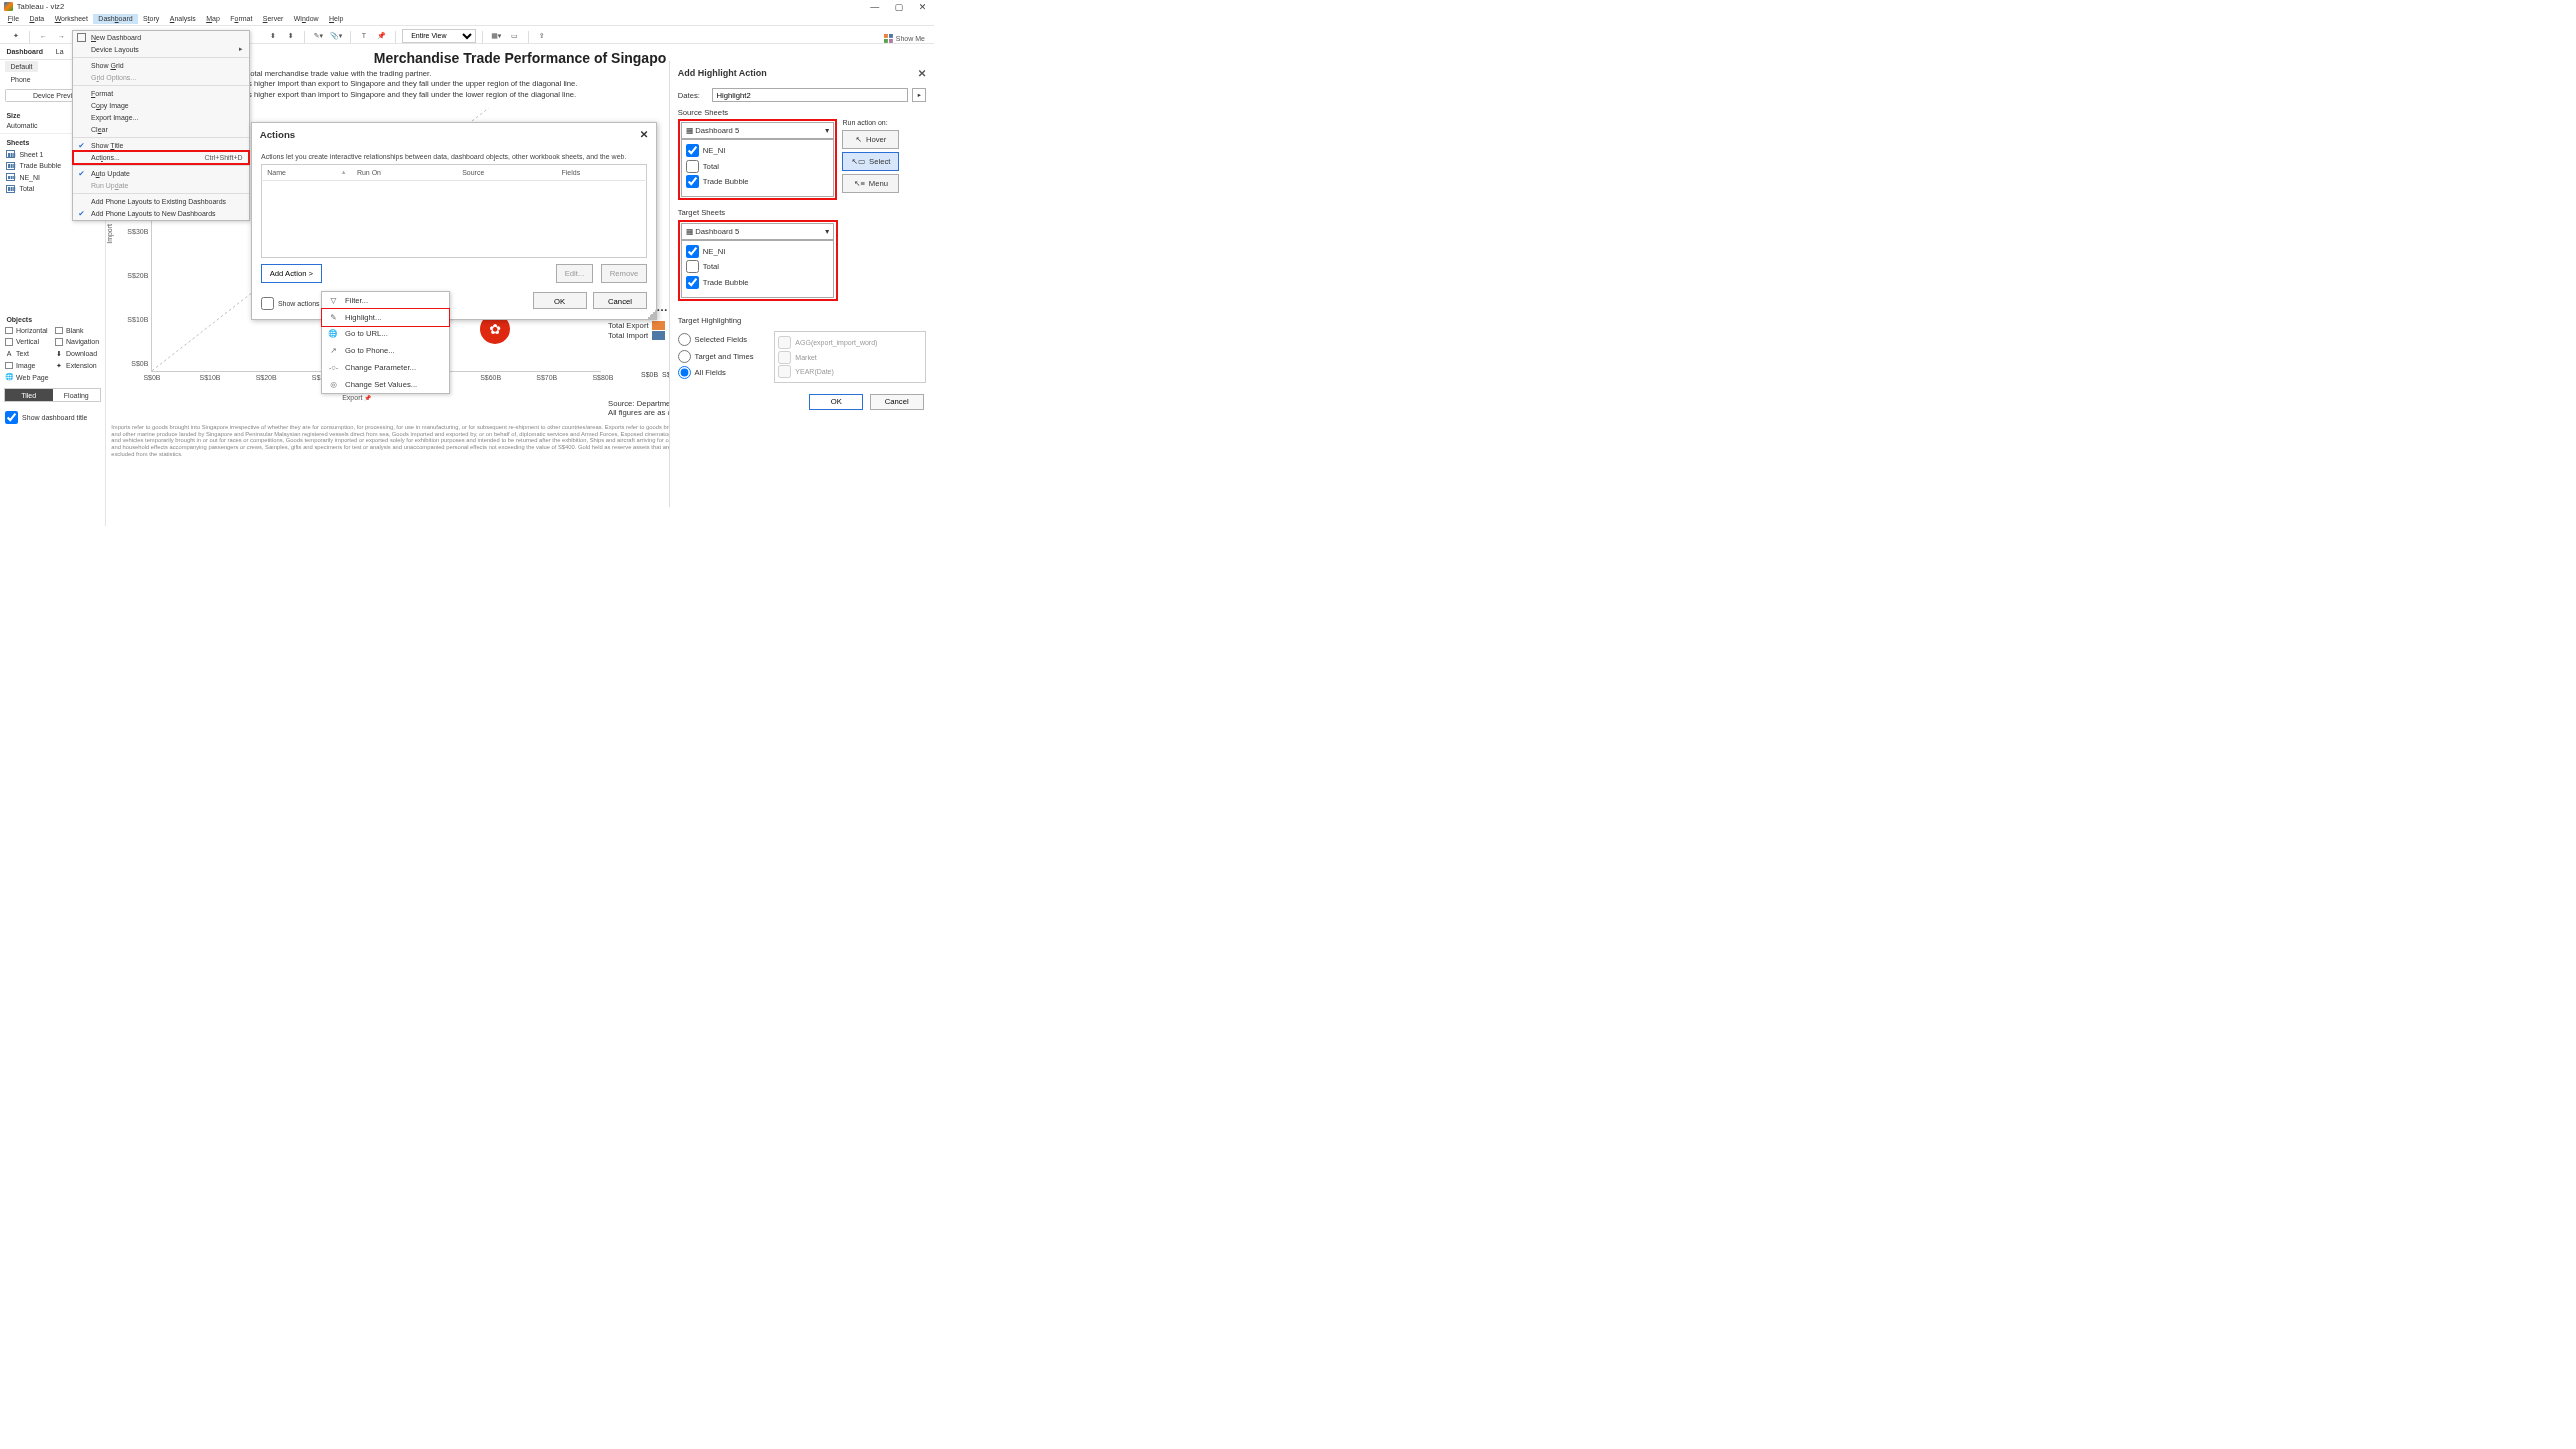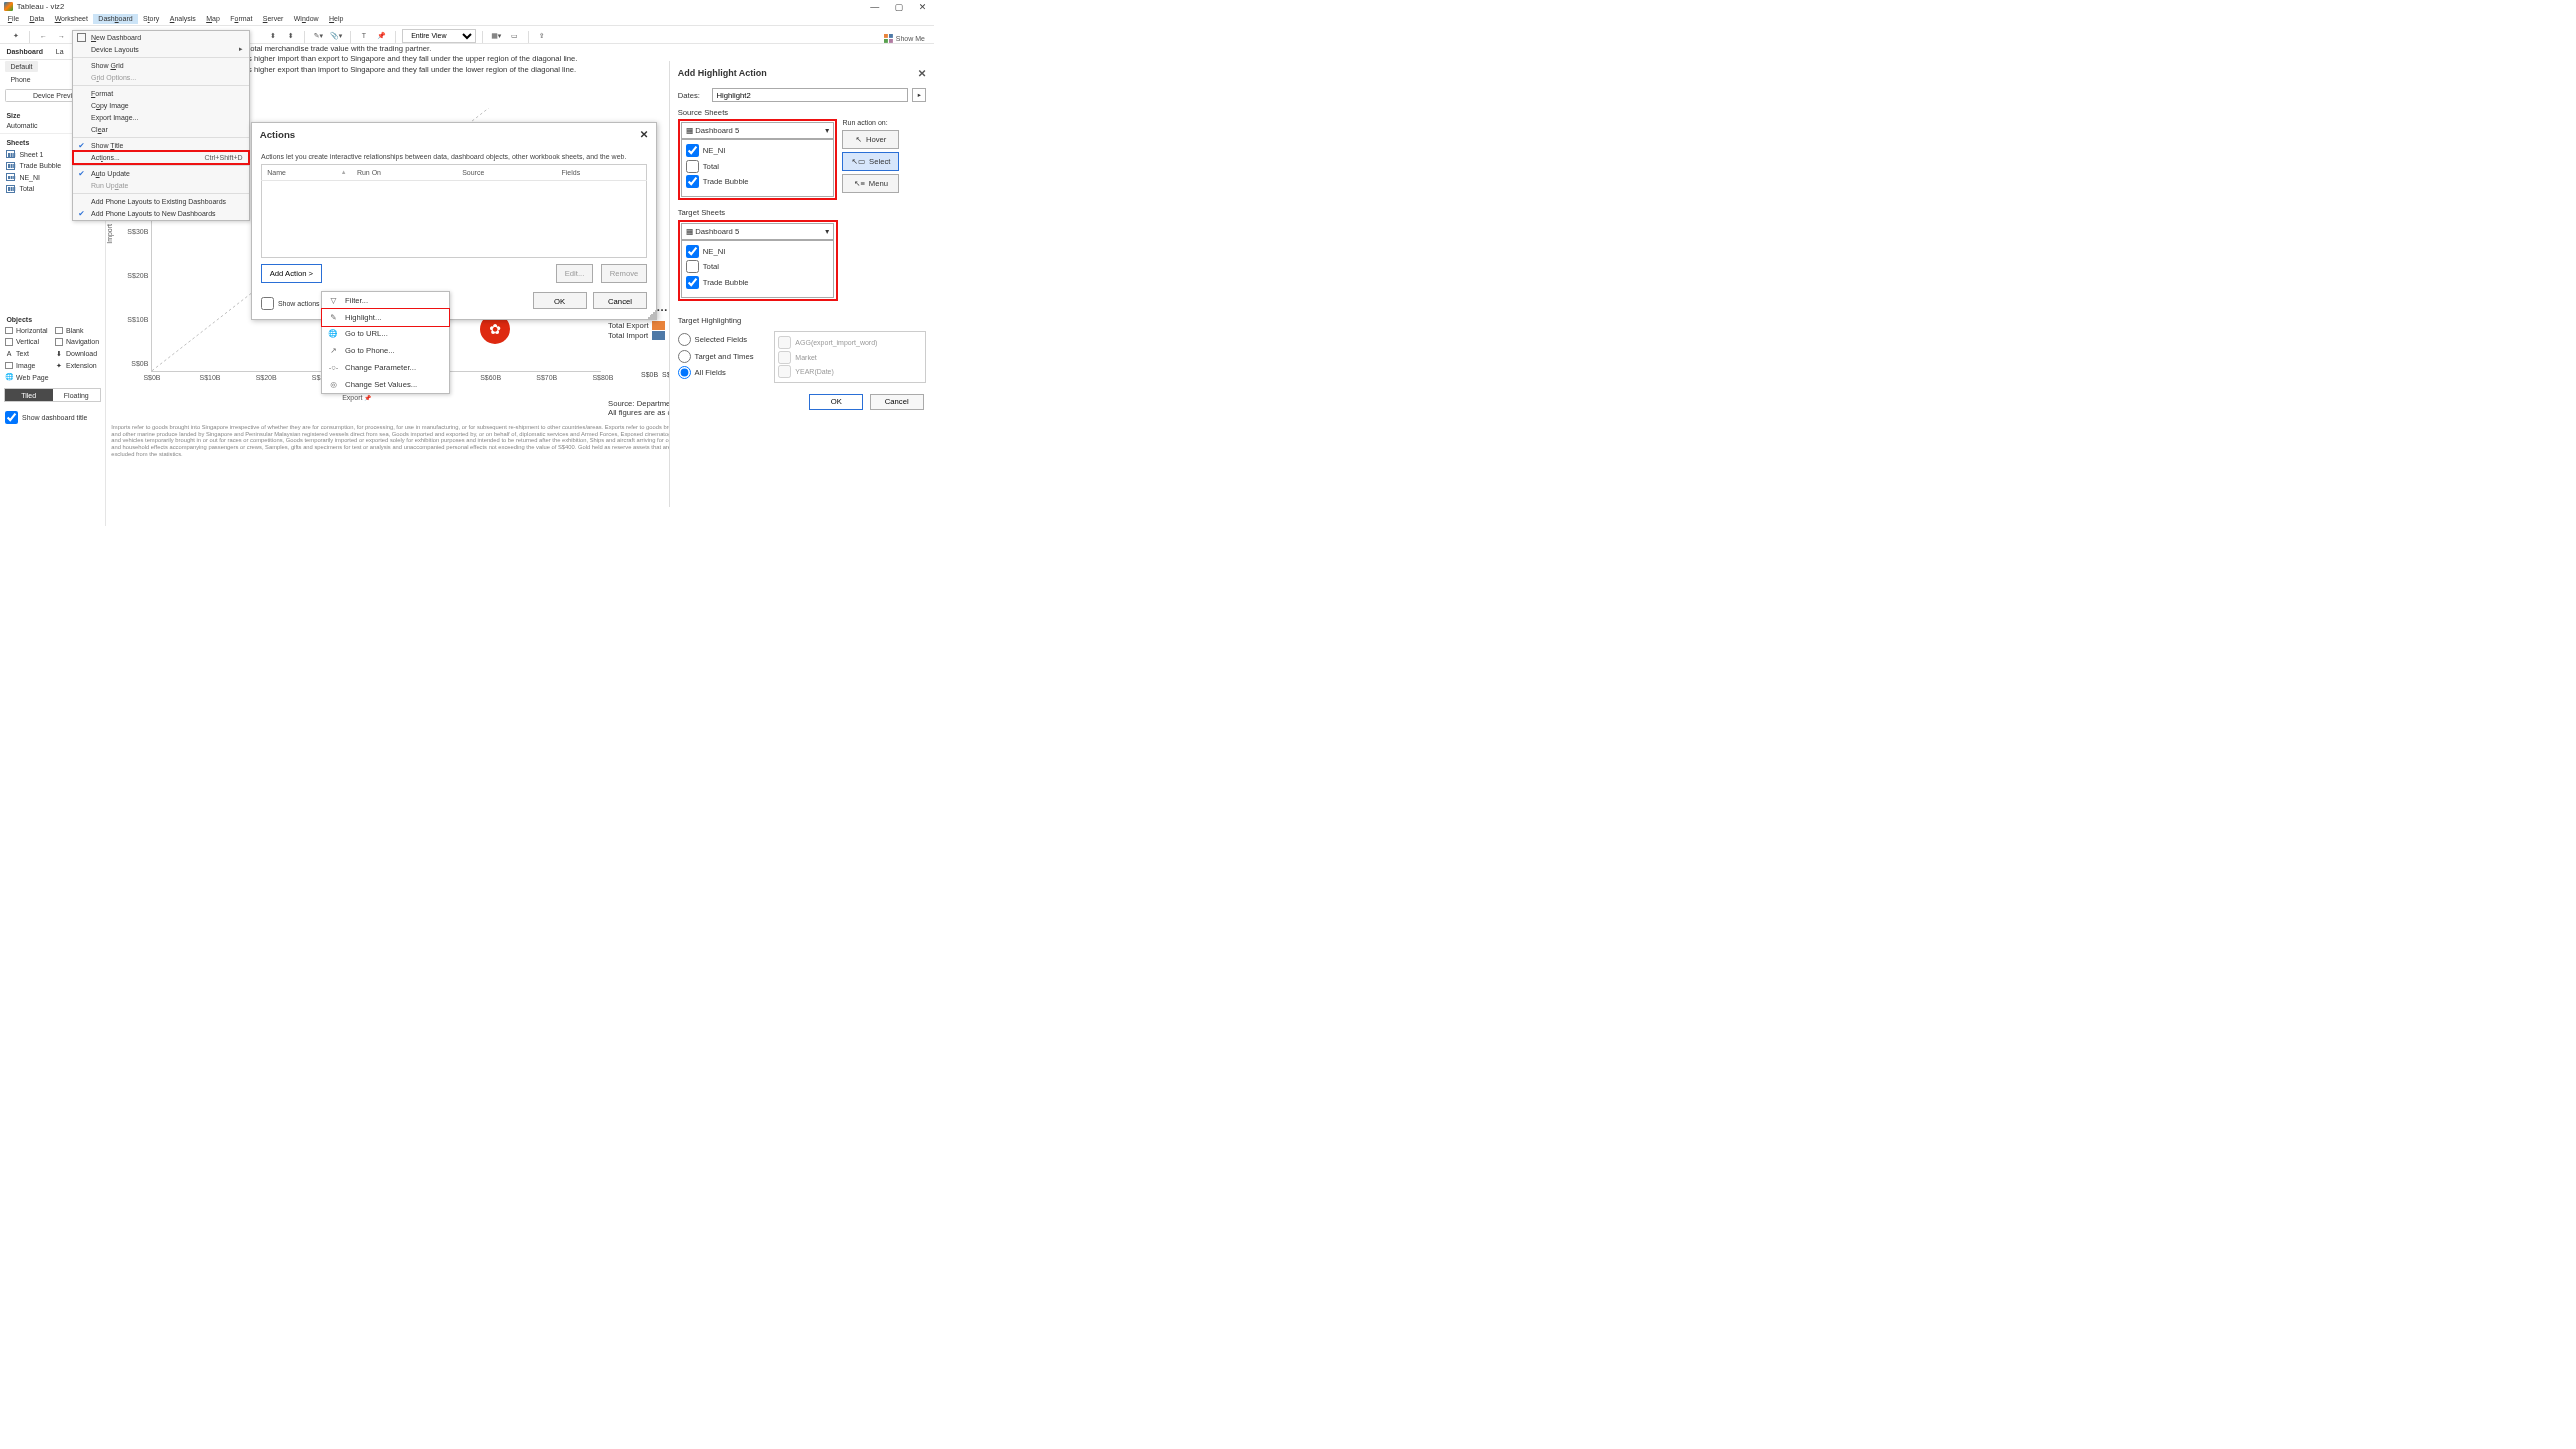--- a/index.html
+++ b/index.html
@@ -329,20 +329,21 @@
   <div class="row">
       <span>Add Phone Layouts to Existing Dashboards</span>
     </div>
   <div class="row">
       <span class="chk">✔</span>
       <span>Add Phone Layouts to New Dashboards</span>
     </div>
 </div>
 
 <div class="canvas">
+  <div class="dash-title">Merchandise Trade Performance of Singapo</div>
   <div class="subtext">total merchandise trade value with the trading partner.</div>
   <div class="subtext">s higher import  than  export to Singapore and they fall under the upper region of the diagonal line.</div>
   <div class="subtext">s higher export than import to Singapore and they fall under the lower region of the diagonal line.</div>
 
   <div class="chart-wrap">
     <div class="ylabel"><span>Import</span> <span class="pin">📌</span></div>
     <div class="xlabel"><span>Export</span> <span class="pin">📌</span></div>
     <div class="plot">
 
       <div class="ytick" style="bottom:100%">S$60B</div>

